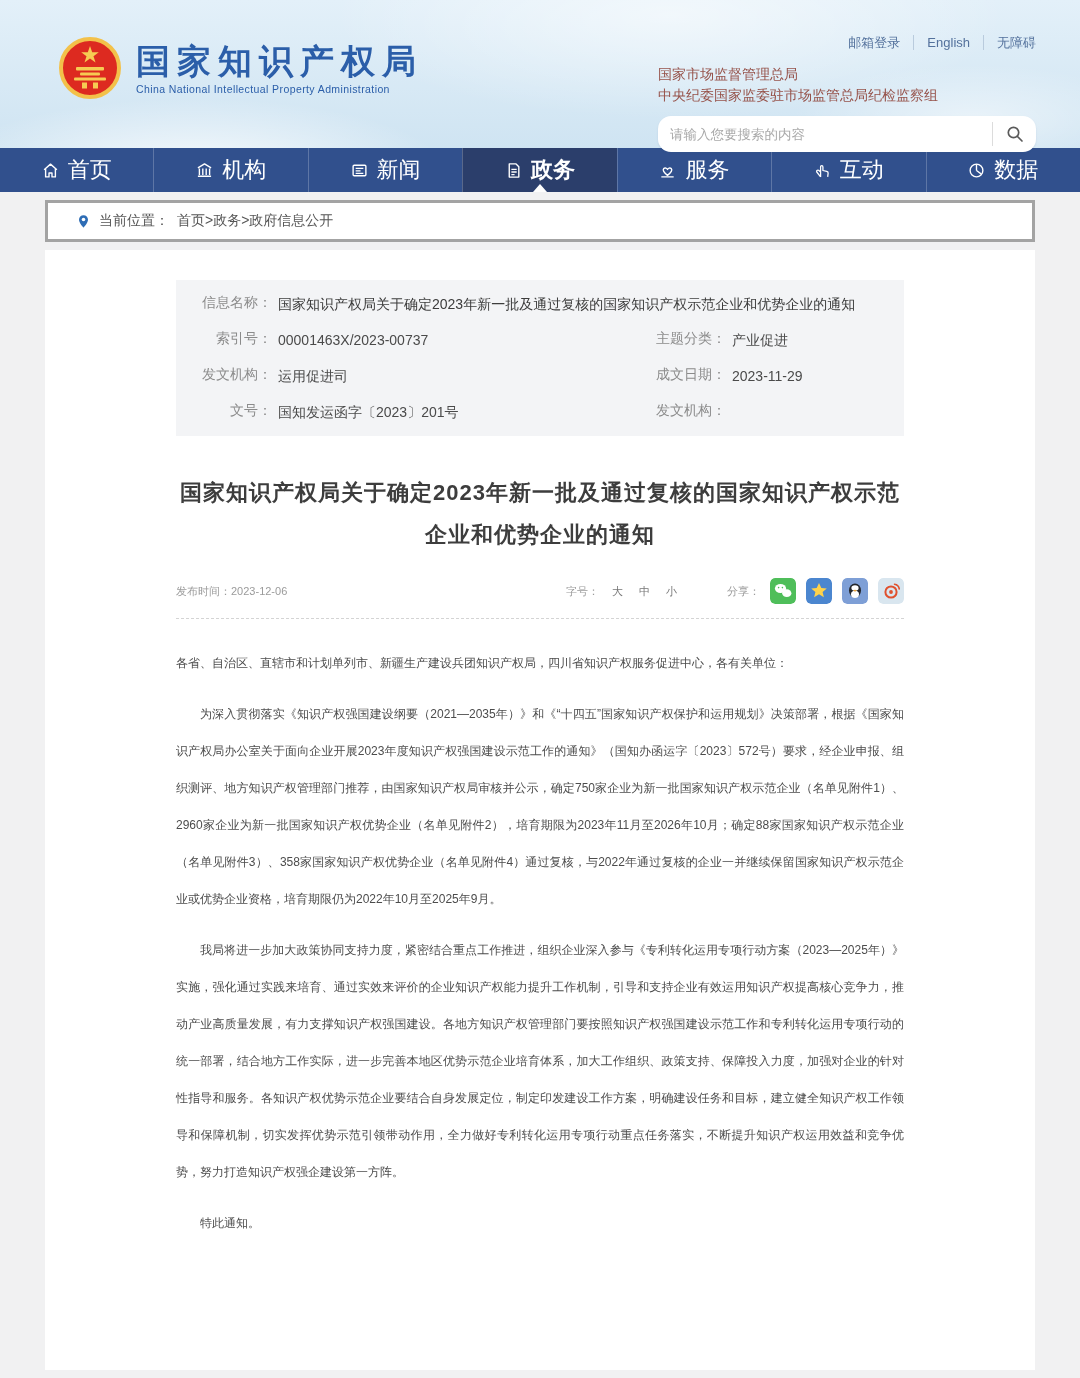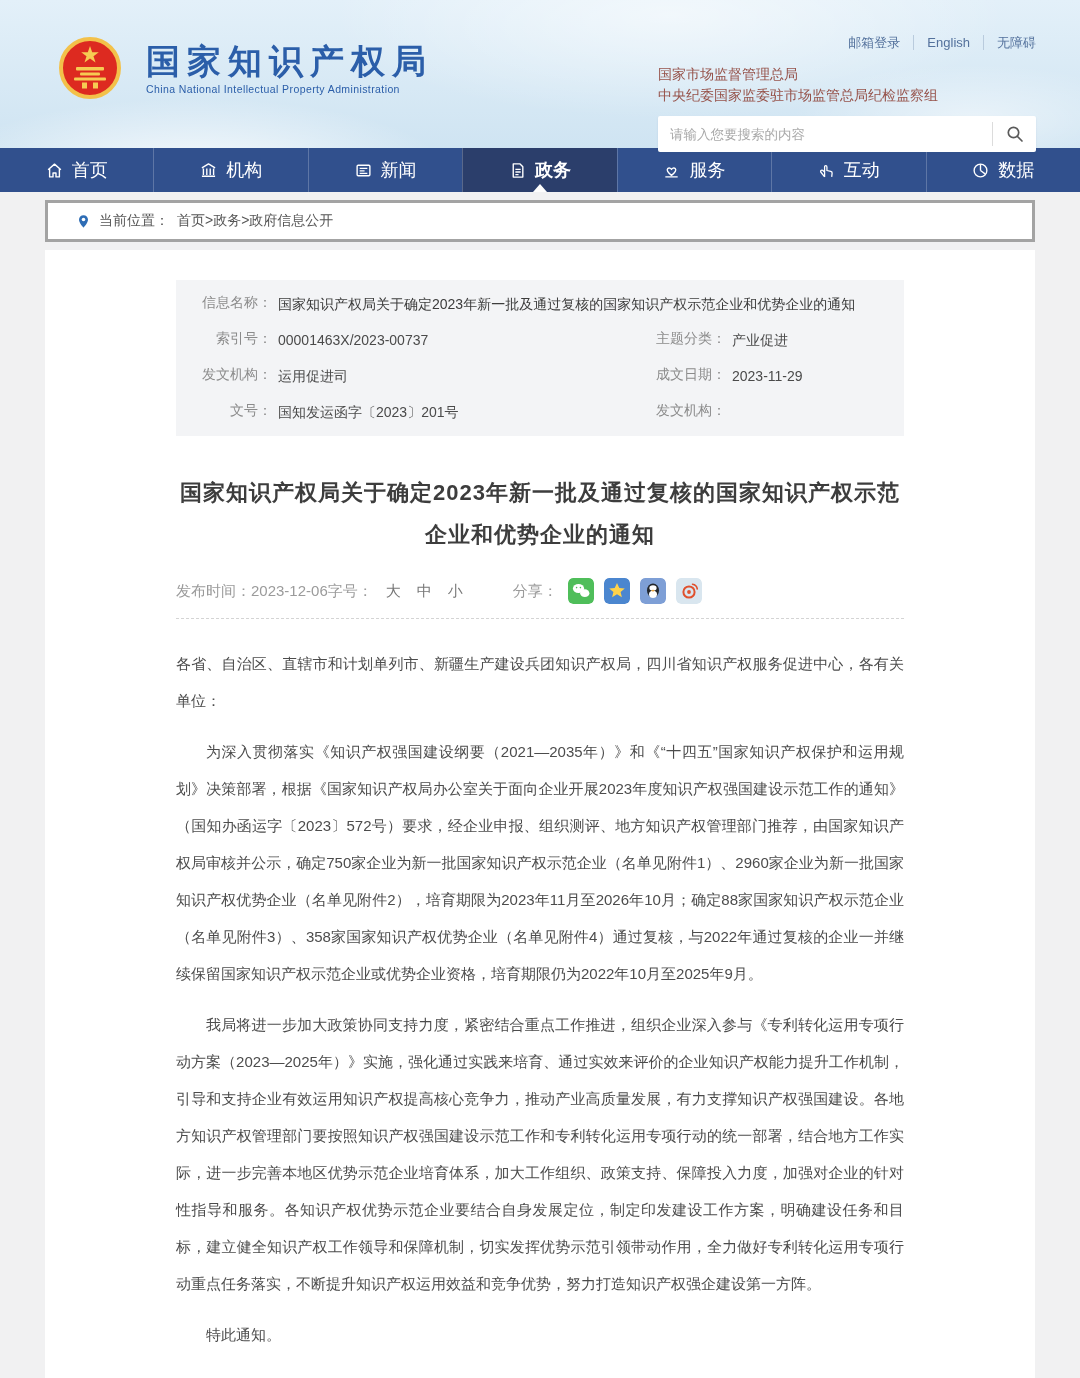--- a/index.html
+++ b/index.html
@@ -10,51 +10,51 @@
   }
   
   .site-header {
     height:148px; position:relative; z-index:1;
     background:
       radial-gradient(ellipse 420px 120px at 18% 115%, rgba(255,255,255,.85), rgba(255,255,255,0) 60%),
       radial-gradient(ellipse 520px 160px at 62% 10%, rgba(255,255,255,.55), rgba(255,255,255,0) 65%),
       radial-gradient(ellipse 300px 90px at 90% 80%, rgba(255,255,255,.5), rgba(255,255,255,0) 60%),
       linear-gradient(180deg,#e3f0f9 0%,#cfe4f2 100%);
   }
-  .logo-wrap { position:absolute; left:58px; top:36px; display:flex; align-items:center; gap:24px; }
+  .logo-wrap { position:absolute; left:58px; top:36px; display:flex; align-items:center; gap:14px; }
   .logo-emblem { width:64px; height:64px; flex:0 0 auto; }
   .logo-text-cn { font-size:34px; font-weight:bold; color:#2b5ea9; letter-spacing:7px; line-height:38px; }
   .logo-text-en { font-size:10.5px; color:#2b5ea9; letter-spacing:.4px; margin-top:3px; }
   .header-right { position:absolute; right:44px; top:34px; width:378px; }
   .top-links { text-align:right; font-size:13px; color:#53719c; margin-bottom:12px; }
   .top-links a { color:#53719c; text-decoration:none; padding:0 13px; cursor:pointer; }
   .top-links a + a { border-left:1px solid #b9cbdd; }
   .top-links a:last-child { padding-right:0; }
   .related-links { font-size:14px; line-height:21px; color:#96524a; margin-bottom:10px; }
   .related-links a { color:#96524a; text-decoration:none; display:block; cursor:pointer; }
   .search-box {
     height:36px; background:#fff; display:flex; align-items:center;
-    border-radius:2px; box-shadow:0 1px 2px rgba(60,90,130,.12);
+    border-radius:13px; box-shadow:0 1px 2px rgba(60,90,130,.12);
   }
   .search-box input {
     flex:1; border:none; outline:none; height:100%; padding:0 12px;
     font-size:13.5px; color:#444; background:transparent;
     font-family:"Liberation Sans","DejaVu Sans",sans-serif;
   }
   .search-box input::placeholder { color:#a9a9a9; }
   .search-btn {
     width:44px; height:24px; display:flex; align-items:center; justify-content:center;
     border-left:1px solid #dcdcdc; background:none; border-top:none; border-right:none; border-bottom:none;
     cursor:pointer;
   }
   
   .main-nav { height:44px; background:#31508d; display:flex; position:relative; }
   .nav-item {
     flex:1; display:flex; align-items:center; justify-content:center; gap:9px;
-    color:#fff; font-size:18px; cursor:pointer; position:relative;
+    color:#fff; font-size:22px; cursor:pointer; position:relative;
   }
   .nav-item + .nav-item { border-left:1px solid rgba(255,255,255,.22); }
   .nav-item svg { display:block; }
   .nav-item.active { background:#2b3e6b; font-weight:bold; }
   .nav-item.active::before {
     content:""; position:absolute; left:-1px; right:0; top:-6px; height:6px; background:#b74b53;
   }
   .nav-item.active::after {
     content:""; position:absolute; bottom:0; left:50%; margin-left:-7px;
     border-left:7px solid transparent; border-right:7px solid transparent; border-bottom:8px solid #fdfdfd;
@@ -77,30 +77,30 @@
   .info-label { color:#8b8b8b; text-align:right; white-space:nowrap; }
   .info-value { color:#4a4a4a; padding-left:6px; line-height:20px; }
   .info-value.name { color:#3c3c3c; }
   
   .doc-title {
     margin-top:36px; font-size:22px; font-weight:bold; color:#3d3d3d;
     text-align:center; line-height:42px; letter-spacing:1px;
   }
   
   .doc-meta {
-    margin-top:22px; display:flex; align-items:center;
-    font-size:15px; color:#9b9b9b; padding-bottom:14px; border-bottom:1px dashed #d4d4d4;
+    margin-top:22px; display:flex; justify-content:space-between; align-items:center;
+    font-size:11px; color:#9b9b9b; padding-bottom:14px; border-bottom:1px dashed #d4d4d4;
   }
   .meta-right { display:flex; align-items:center; gap:10px; }
   .font-size-label, .share-label { color:#9b9b9b; }
   .font-size-opt { color:#777; cursor:pointer; padding:0 3px; }
   .share-label { margin-left:37px; }
   .share-icon { width:26px; height:26px; border-radius:5px; cursor:pointer; display:block; }
   
-  .doc-body { margin-top:26px; font-size:15px; line-height:37px; color:#4c4c4c; text-align:justify; }
+  .doc-body { margin-top:26px; font-size:12px; line-height:37px; color:#4c4c4c; text-align:justify; }
   .doc-body p { margin-top:14px; }
   .doc-body p.addressee { margin-top:0; text-indent:0; }
   .doc-body p.indent { text-indent:2em; }
 </style>
 </head>
 <body>
 
 <header class="site-header">
   <div class="logo-wrap">
     <svg class="logo-emblem" viewBox="0 0 64 64">

